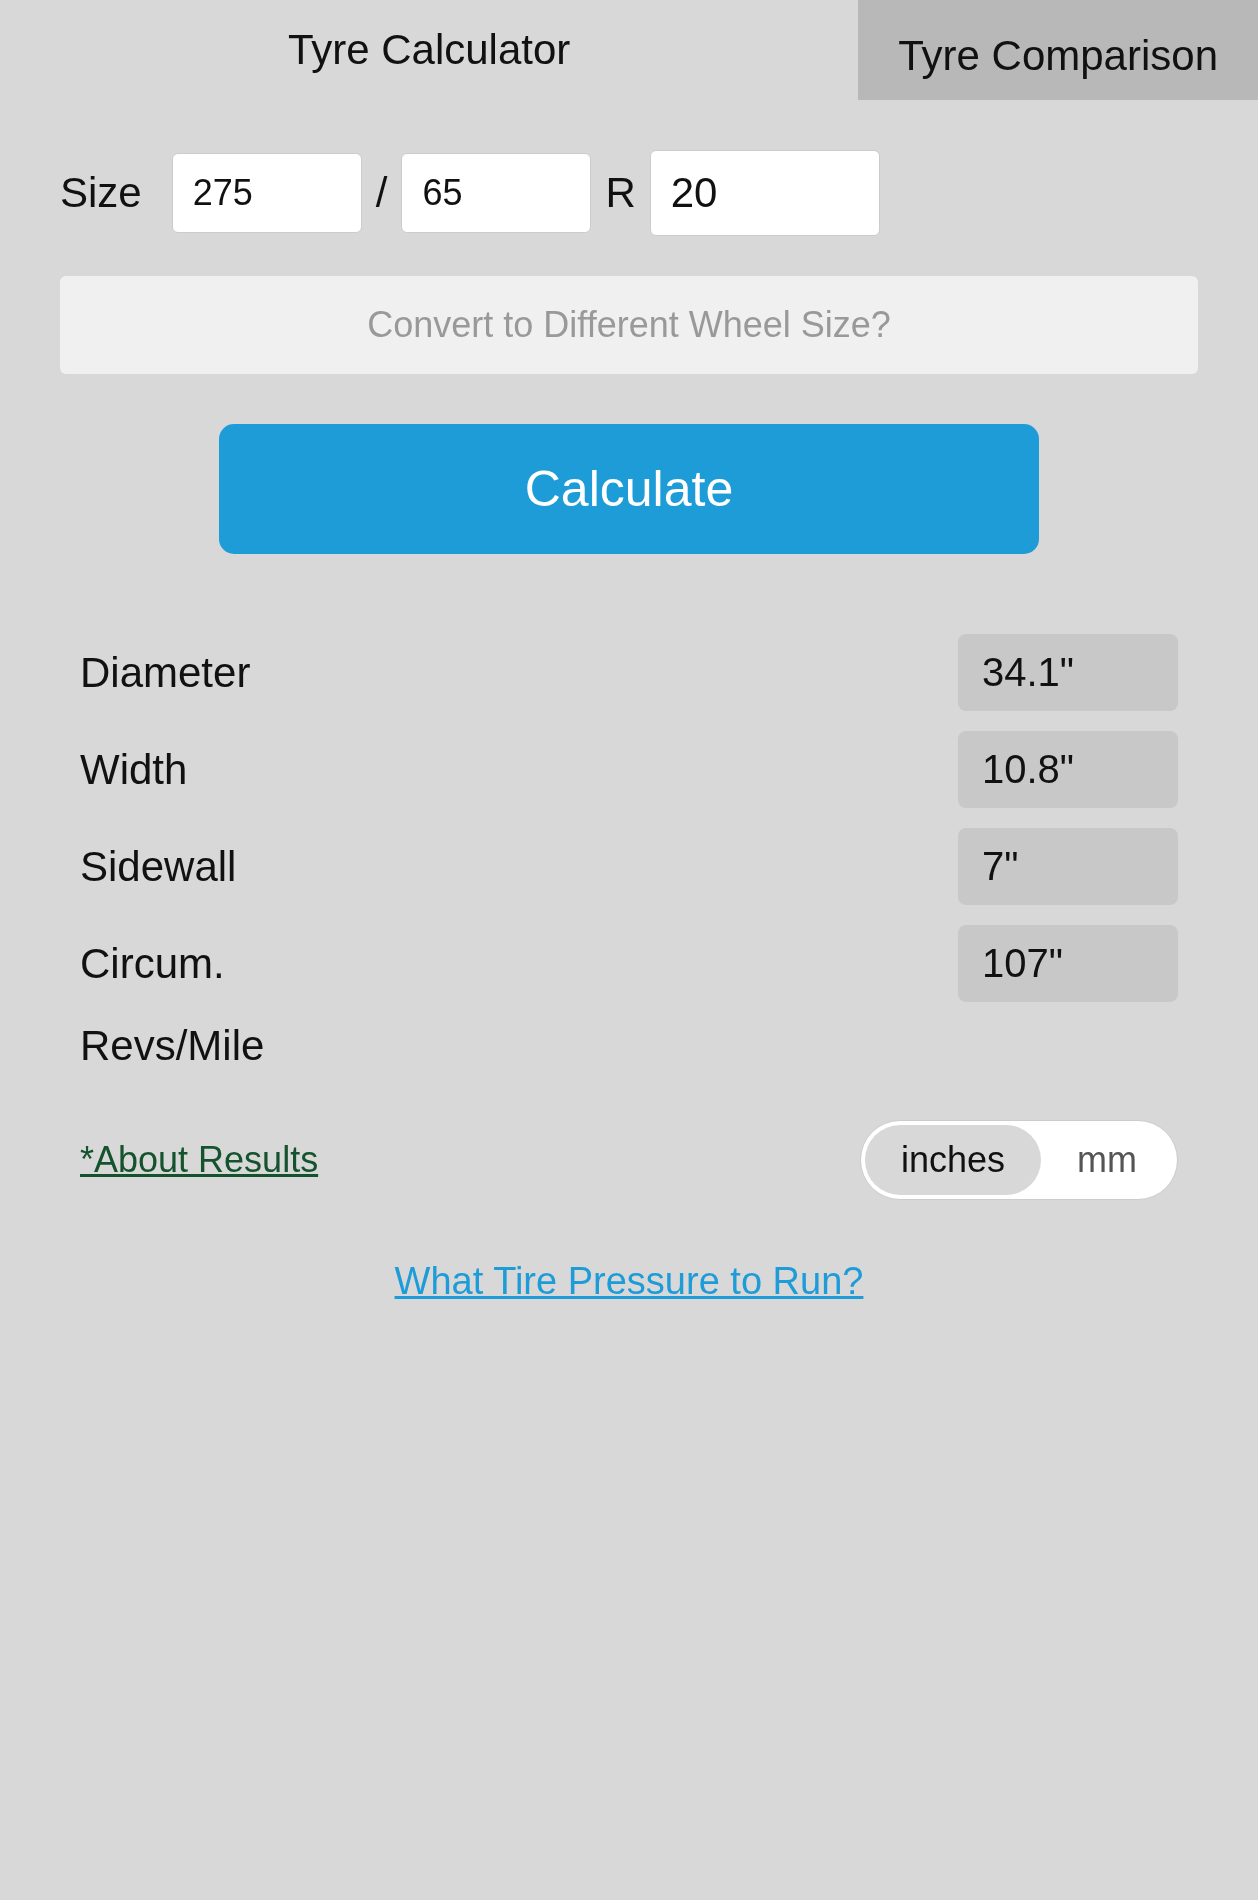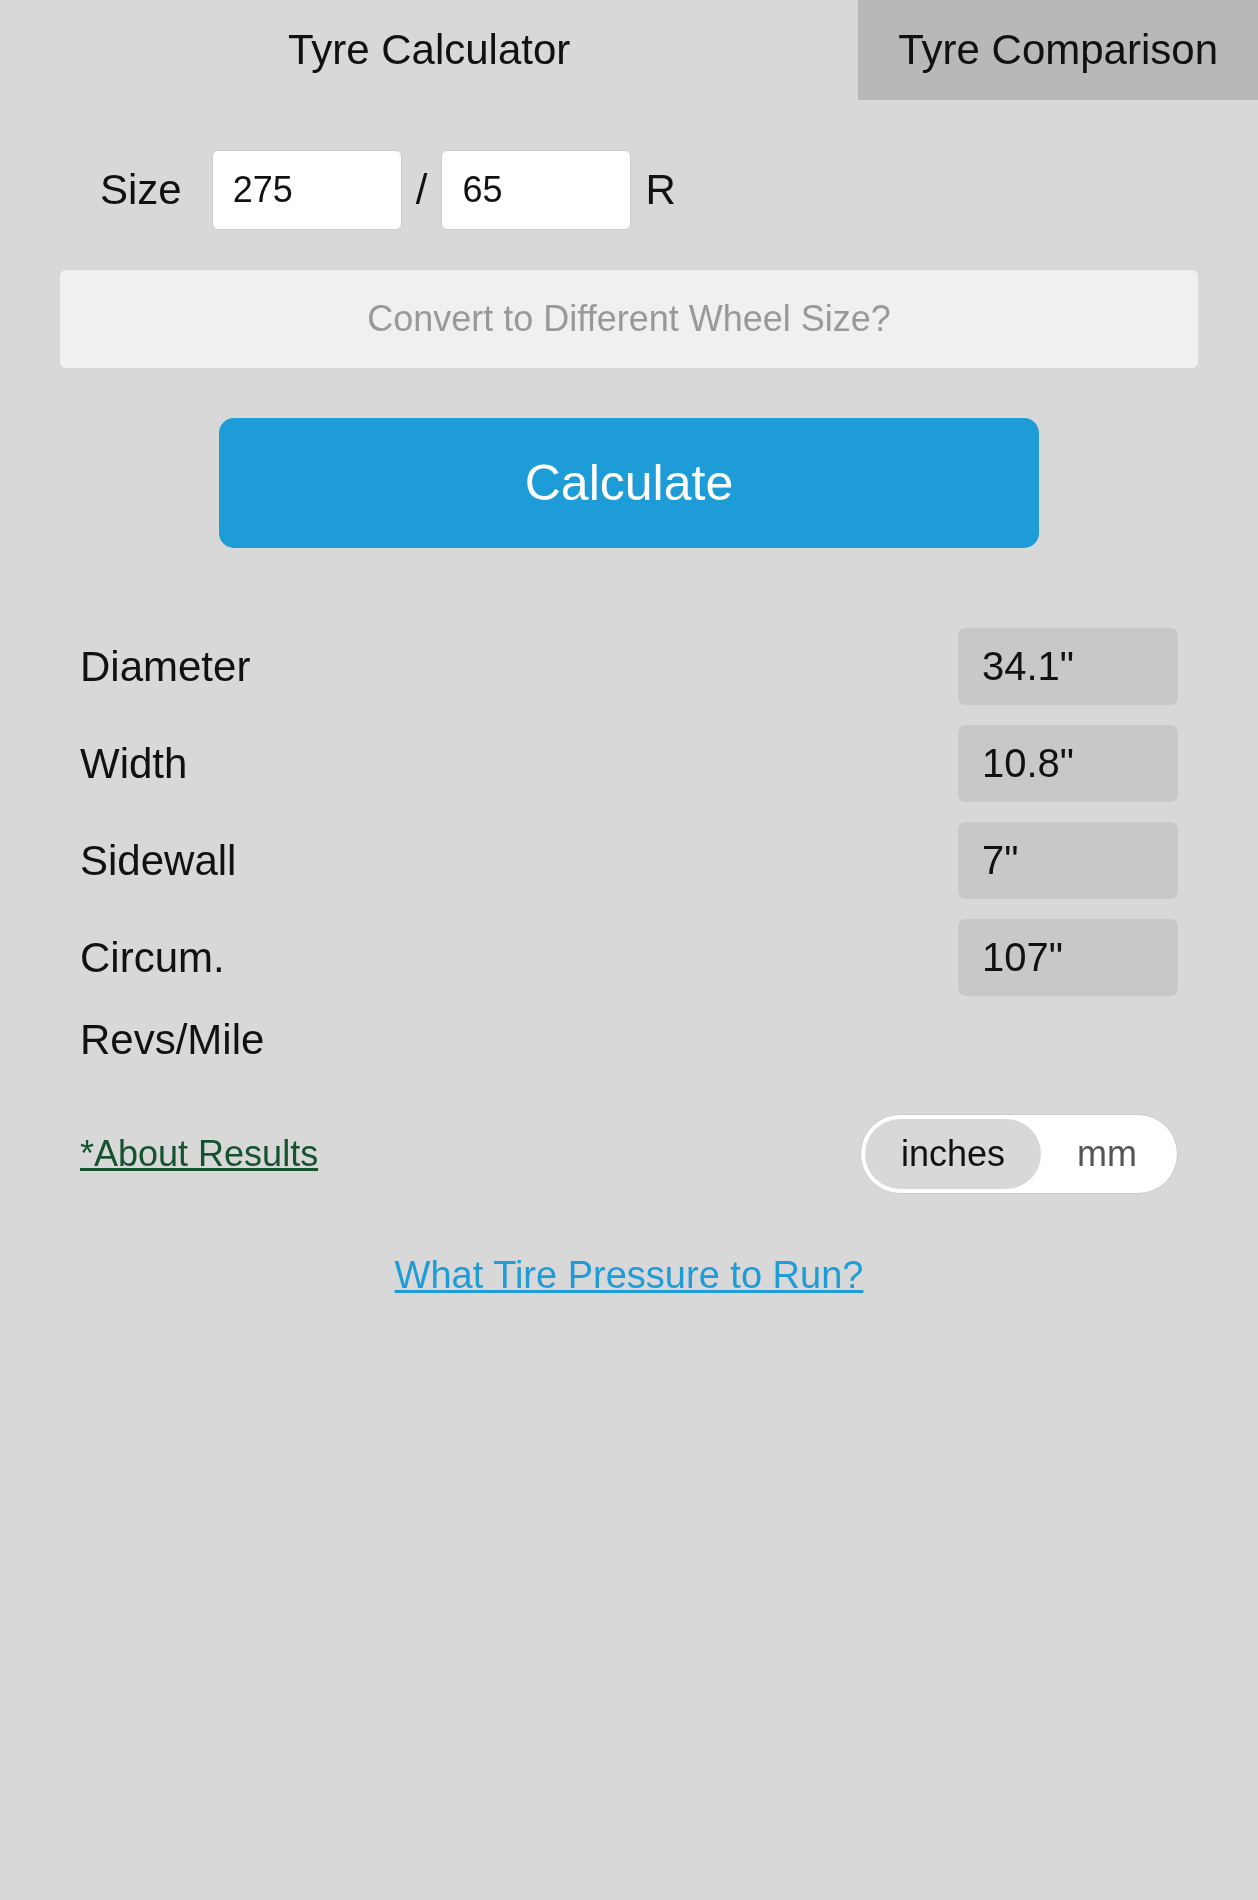--- a/index.html
+++ b/index.html
@@ -37,21 +37,21 @@
       flex: 1;
       display: flex;
       align-items: center;
       justify-content: center;
       background-color: #d8d8d8;
       padding: 20px 30px;
     }
 
     .tab-tyre-comparison {
       display: flex;
-      align-items: center;
+      align-items: flex-end;
       justify-content: center;
       background-color: #b8b8b8;
       padding: 20px 40px;
       min-width: 380px;
     }
 
     .tab-label {
       font-size: 42px;
       font-weight: 500;
       color: #111;
@@ -69,21 +69,20 @@
       gap: 10px;
       margin-bottom: 40px;
     }
 
     .size-label {
       font-size: 42px;
       font-weight: 500;
       color: #111;
       margin-right: 20px;
       min-width: 80px;
-      margin-left: 40px;
     }
 
     .size-input {
       background-color: #fff;
       border: 1.5px solid #ccc;
       border-radius: 6px;
       padding: 18px 20px;
       font-size: 36px;
       font-weight: 400;
       color: #111;
@@ -254,20 +253,21 @@
 
   <div class="main-content">
 
     
     <div class="size-row">
       <span class="size-label">Size</span>
       <input class="size-input" type="text" value="275" style="">
       <span class="size-separator">/</span>
       <input class="size-input" type="text" value="65" style="">
       <span class="size-r-label">R</span>
+      <input class="size-input-rim" type="text" value="20" style="">
     </div>
 
     
     <button class="convert-button">
       <span>Convert to Different Wheel Size?</span>
     </button>
 
     
     <button class="calculate-button">
       <span>Calculate</span>

